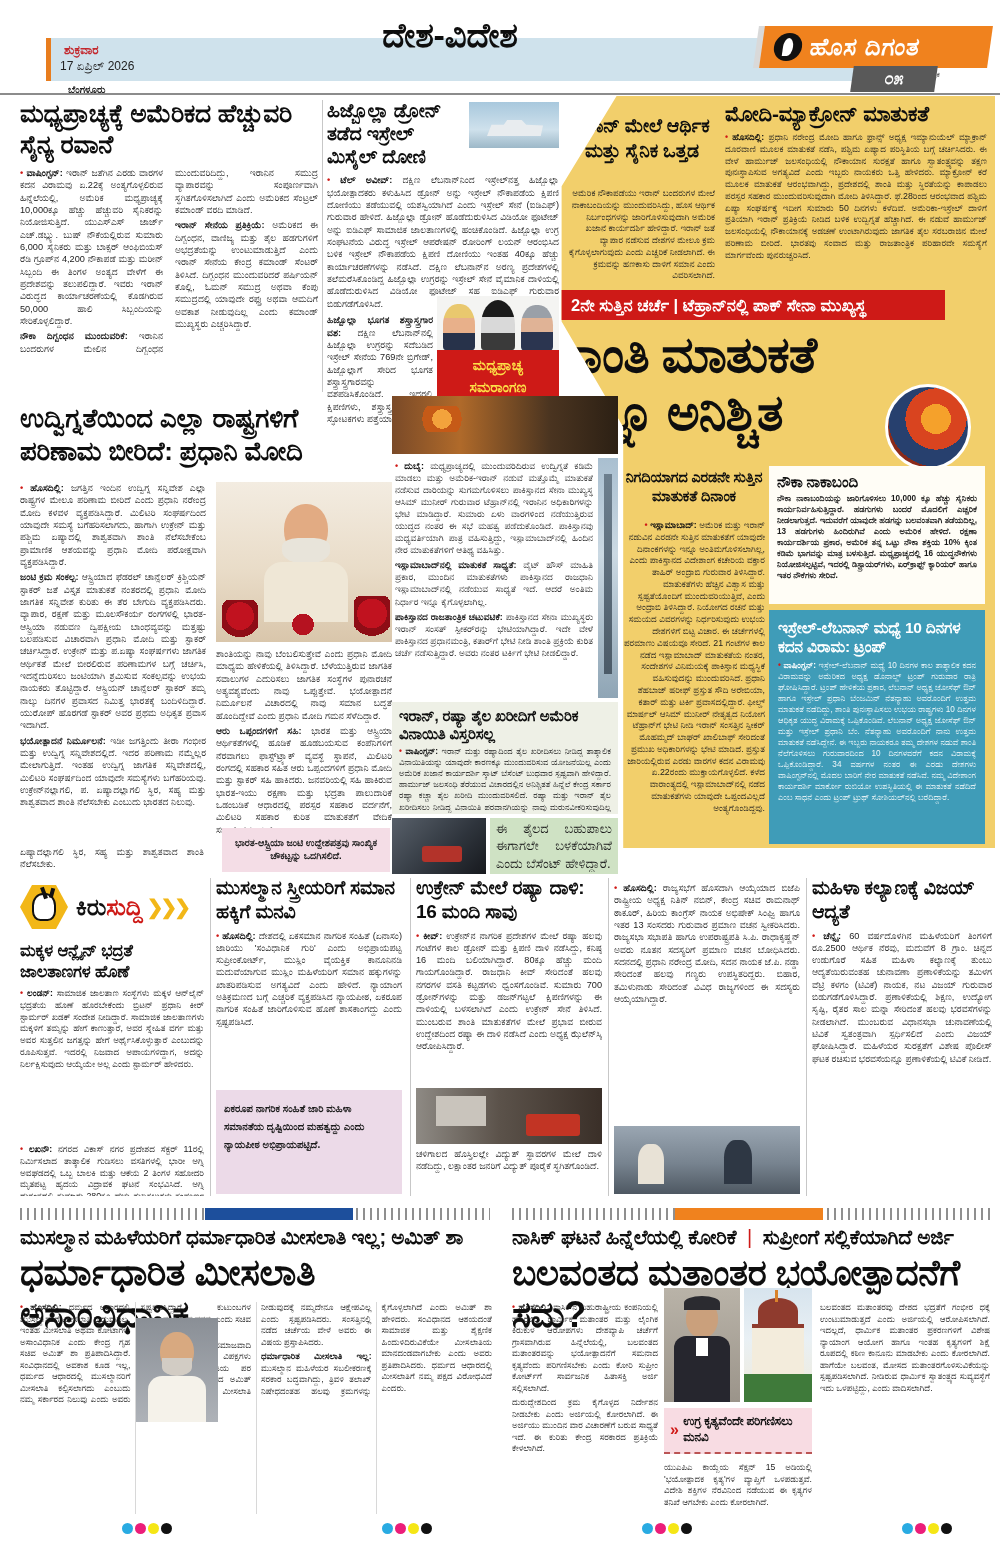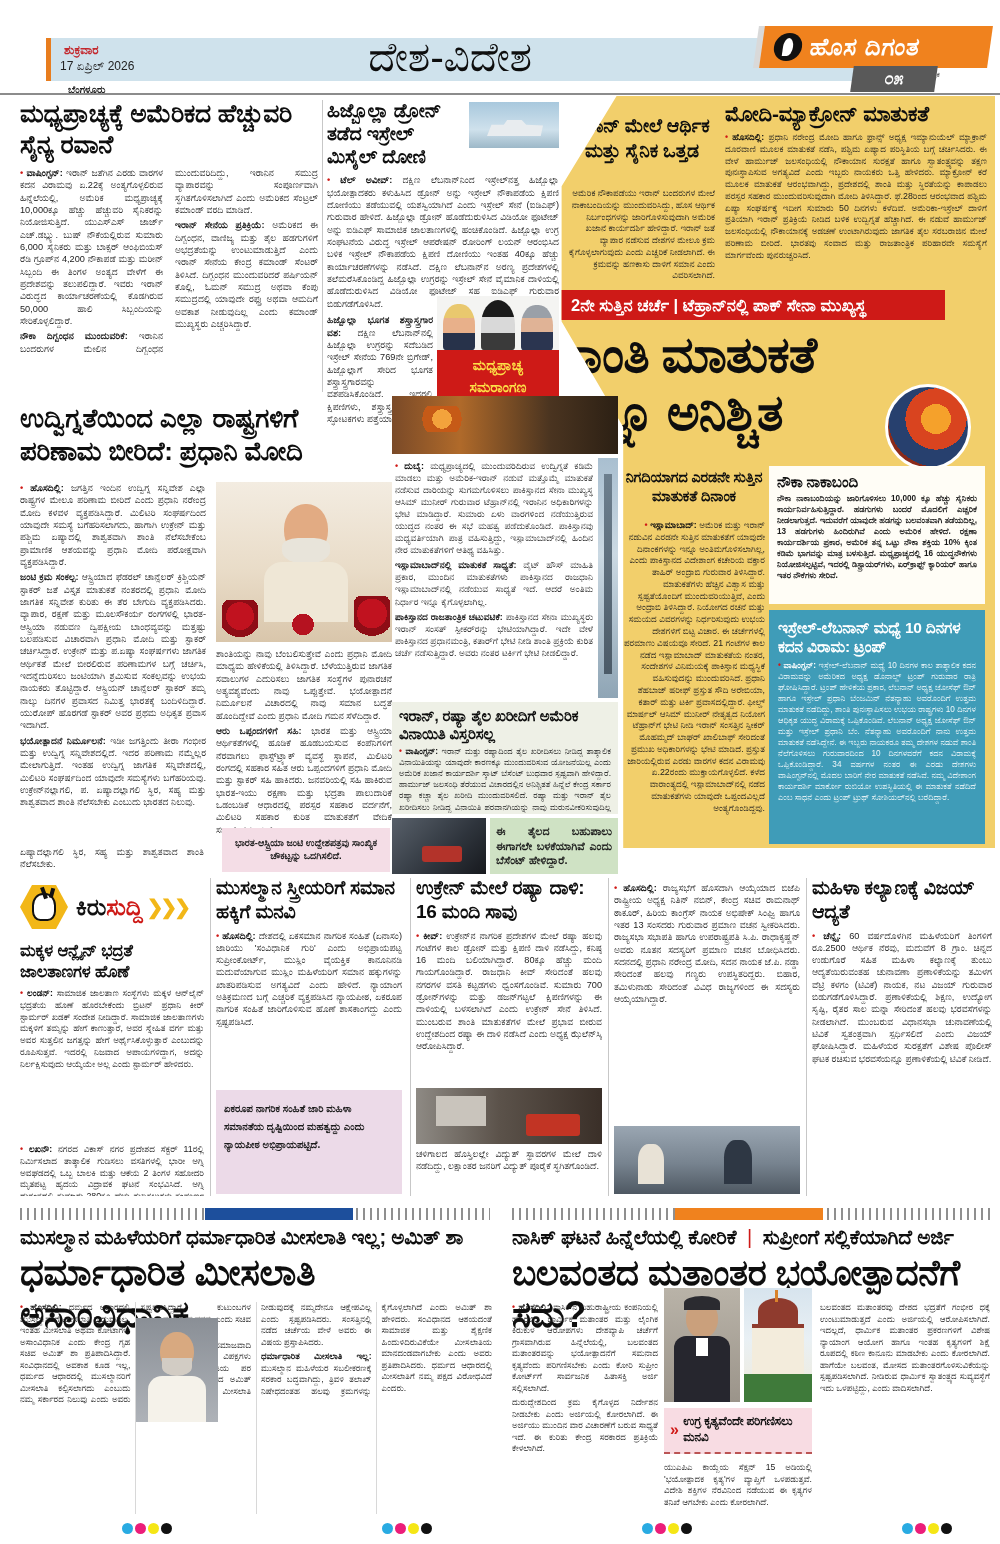--- a/index.html
+++ b/index.html
@@ -22,21 +22,21 @@
 </head>
 <body>
 
 <div id="page">
 
   <div class="x" style="left:46px;top:38px;width:5px;height:43px;background:#e87d1e;"></div>
   <div class="x" style="left:51px;top:38px;width:806px;height:43px;background:#cfe2ec;"></div>
   <div class="x" style="left:64px;top:43px;font-size:12px;font-weight:800;color:#c3282d;">ಶುಕ್ರವಾರ</div>
   <div class="x" style="left:60px;top:59px;font-size:12px;color:#222;">17 ಏಪ್ರಿಲ್ 2026</div>
   <div class="x" style="left:68px;top:84px;font-size:10px;color:#222;font-weight:600;">ಬೆಂಗಳೂರು</div>
-  <div class="x hd" style="left:280px;top:34px;width:340px;text-align:center;font-size:41px;font-weight:400;">ದೇಶ-ವಿದೇಶ</div>
+  <div class="x hd" style="left:280px;top:16px;width:340px;text-align:center;font-size:34px;font-weight:700;">ದೇಶ-ವಿದೇಶ</div>
 
   <div class="x" style="left:762px;top:26px;width:228px;height:42px;background:#f0821e;transform:skewX(-8deg);display:flex;align-items:center;box-shadow:-6px 0 0 #d9d9d9;">
     <span class="x" style="position:static;display:inline-block;width:28px;height:28px;border-radius:50%;background:#111;margin:0 8px 0 12px;position:relative;">
       <span class="x" style="left:9px;top:5px;width:10px;height:18px;background:#fff;border-radius:50% 50% 50% 0;"></span>
     </span>
     <span style="color:#fff;font-size:24px;font-weight:900;letter-spacing:1px;">ಹೊಸ ದಿಗಂತ</span>
   </div>
   <div class="x" style="left:900px;top:71px;font-size:6.5px;color:#444;">ಸತ್ಯ ಸುದ್ದಿಗಳ ಪತ್ರಿಕೆ</div>
   <div class="x" style="left:852px;top:66px;width:84px;height:26px;background:#595959;transform:skewX(-8deg);color:#fff;text-align:center;line-height:26px;font-size:17px;font-weight:800;">
     <span>೦೫</span>
@@ -158,21 +158,21 @@
   <div class="x" style="left:392px;top:702px;width:226px;height:112px;background:#eef0e6;padding:5px 7px;box-sizing:border-box;overflow:hidden;">
     <div class="hd" style="font-size:15px;line-height:1.2;margin-bottom:3px;">ಇರಾನ್, ರಷ್ಯಾ ತೈಲ ಖರೀದಿಗೆ ಅಮೆರಿಕ ವಿನಾಯಿತಿ ವಿಸ್ತರಿಸಲ್ಲ</div>
     <div class="b" style="font-size:8.3px;">
       <p><span class="dl">ವಾಷಿಂಗ್ಟನ್:</span> <span>ಇರಾನ್ ಮತ್ತು ರಷ್ಯಾದಿಂದ ತೈಲ ಖರೀದಿಸಲು ನೀಡಿದ್ದ ತಾತ್ಕಾಲಿಕ ವಿನಾಯಿತಿಯನ್ನು ಯಾವುದೇ ಕಾರಣಕ್ಕೂ ಮುಂದುವರಿಸುವ ಯೋಜನೆಯಿಲ್ಲ ಎಂದು ಅಮೆರಿಕ ಖಜಾನೆ ಕಾರ್ಯದರ್ಶಿ ಸ್ಕಾಟ್ ಬೆಸೆಂಟ್ ಬುಧವಾರ ಸ್ಪಷ್ಟವಾಗಿ ಹೇಳಿದ್ದಾರೆ. ಹಾರ್ಮುಜ್ ಜಲಸಂಧಿ ತೆರೆಯುವ ವಿಚಾರದಲ್ಲಿನ ಅನಿಶ್ಚಿತತೆ ಹಿನ್ನೆಲೆ ಕೇಂದ್ರ ಸರ್ಕಾರ ರಷ್ಯಾ ಕಚ್ಚಾ ತೈಲ ಖರೀದಿ ಮುಂದುವರಿಸಲಿದೆ. ರಷ್ಯಾ ಮತ್ತು ಇರಾನ್ ತೈಲ ಖರೀದಿಸಲು ನೀಡಿದ್ದ ವಿನಾಯಿತಿ ಪರವಾನಗಿಯನ್ನು ನಾವು ಮರುನವೀಕರಿಸುವುದಿಲ್ಲ ಅಥವಾ ವಿಸ್ತರಿಸುವುದಿಲ್ಲ, ಮಾ.11ರವರೆಗೆ ತೈಲ ಹಡಗುಗಳಲ್ಲಿ ಲೋಡ್ ಮಾಡಲಾಗಿದ್ದ ತೈಲಕ್ಕೆ ಮಾತ್ರ ಈ ವಿನಾಯಿತಿ ಅನ್ವಯಿಸುತ್ತದೆ.</span></p>
     </div>
   </div>
   <div class="x img" style="left:392px;top:818px;width:94px;height:56px;background:linear-gradient(135deg,#58606a 0%,#2e343c 60%,#17191e 100%);">
     <span class="x" style="left:30px;top:28px;width:40px;height:16px;background:#b3332a;border-radius:3px;"></span>
   </div>
   <div class="x" style="left:490px;top:818px;width:128px;height:56px;background:#cfe2c4;display:flex;align-items:center;padding:2px 6px;box-sizing:border-box;">
-    <span class="b" style="font-size:11px;font-weight:700;">ಈ ತೈಲದ ಬಹುಪಾಲು ಈಗಾಗಲೇ ಬಳಕೆಯಾಗಿವೆ ಎಂದು ಬೆಸೆಂಟ್ ಹೇಳಿದ್ದಾರೆ.</span>
+    <span class="b" style="font-size:13px;font-weight:400;">ಈ ತೈಲದ ಬಹುಪಾಲು ಈಗಾಗಲೇ ಬಳಕೆಯಾಗಿವೆ ಎಂದು ಬೆಸೆಂಟ್ ಹೇಳಿದ್ದಾರೆ.</span>
   </div>
 
   <div class="x vrule" style="left:210px;top:878px;height:318px;"></div>
   <div class="x vrule" style="left:410px;top:878px;height:318px;"></div>
   <div class="x vrule" style="left:608px;top:878px;height:318px;"></div>
   <div class="x vrule" style="left:806px;top:878px;height:318px;"></div>
 
   <div class="x b" style="left:20px;top:846px;width:184px;height:28px;">
     <p>ಏಷ್ಯಾದಲ್ಲಾಗಲಿ ಸ್ಥಿರ, ಸಹ್ಯ ಮತ್ತು ಶಾಶ್ವತವಾದ ಶಾಂತಿ ನೆಲೆಸಬೇಕು.</p>
   </div>

